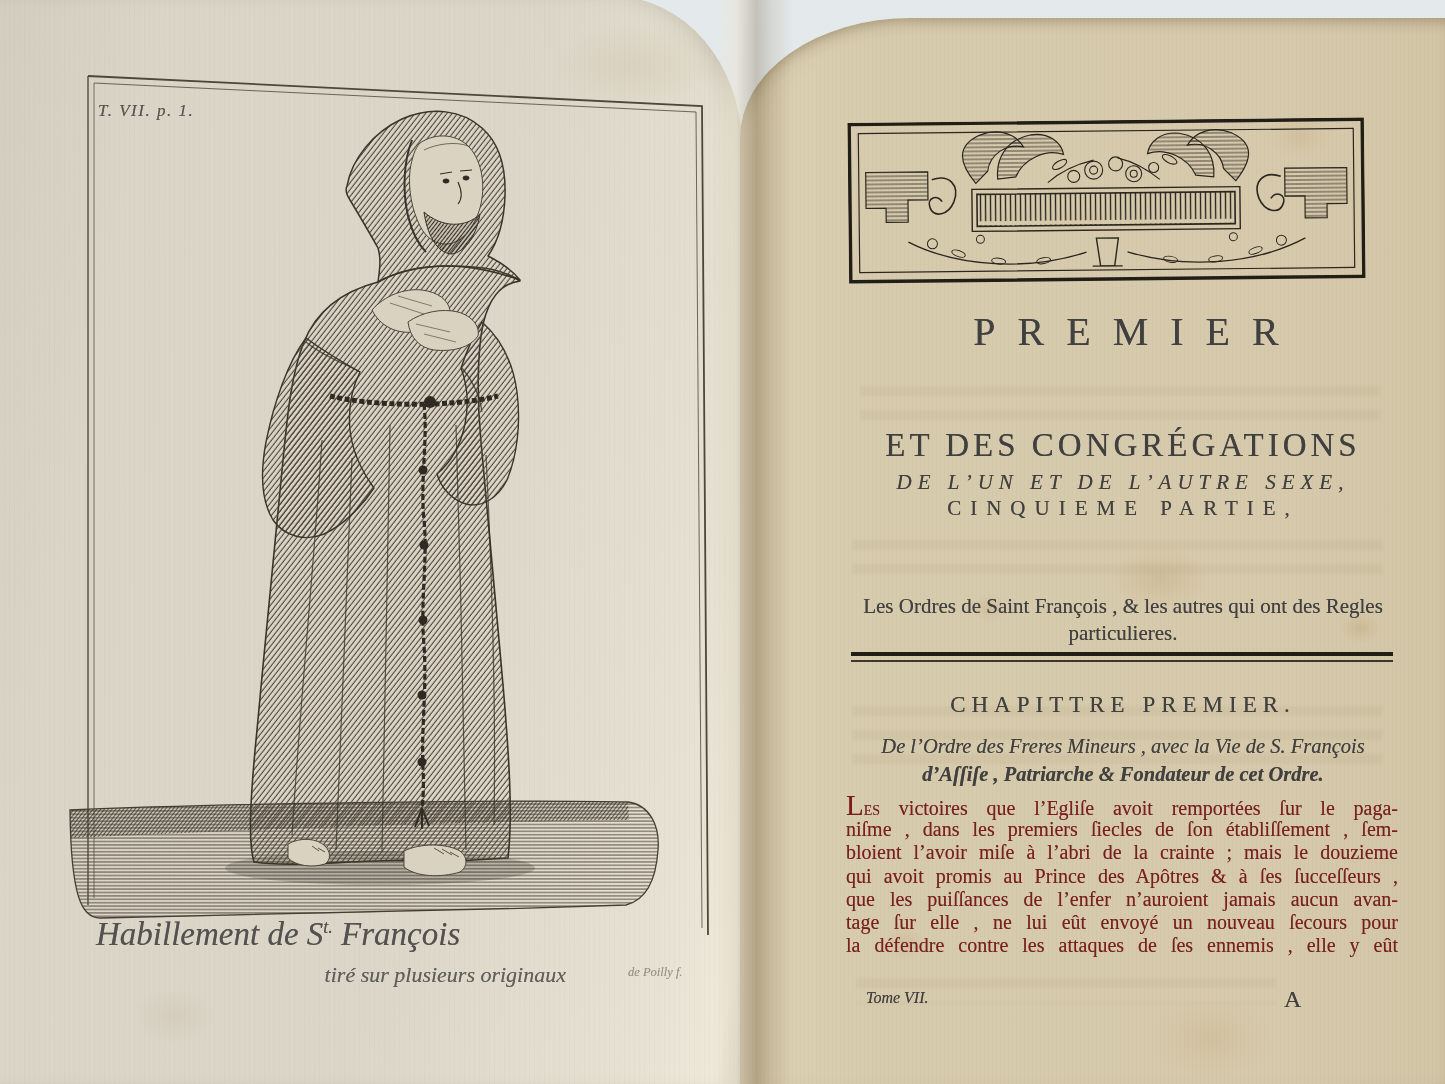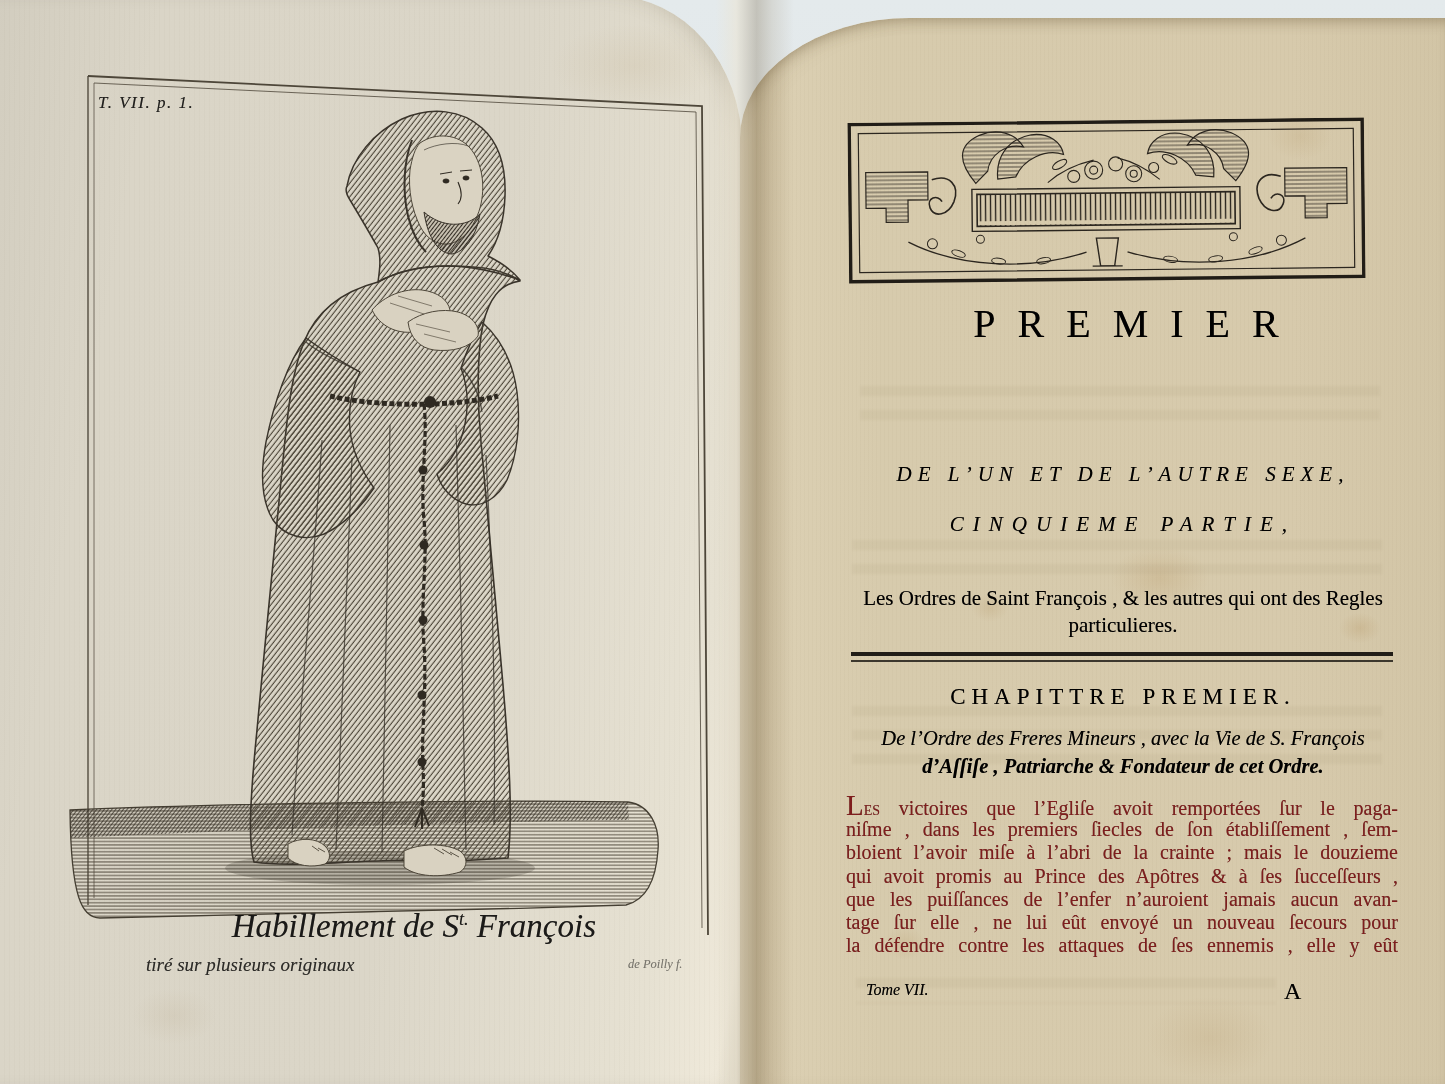--- a/index.html
+++ b/index.html
@@ -29,21 +29,21 @@
        radial-gradient(ellipse 30px 24px at 165px 925px, rgba(165,128,70,.15), transparent 70%),
        radial-gradient(ellipse 46px 34px at 560px 118px, rgba(170,135,80,.14), transparent 70%),
        radial-gradient(ellipse 90px 60px at 470px 1020px, rgba(160,125,70,.12), transparent 70%),
        linear-gradient(90deg,#cdbfa0 0%,#dbcfb2 7%,#d7cbad 20%,#d7caac 78%,#d2c5a6 100%);
      box-shadow:inset 0 10px 14px -8px rgba(110,92,60,.45), inset 16px 0 26px -14px rgba(110,92,60,.35);}
   .page-right::after{content:"";position:absolute;inset:0;border-top-left-radius:170px 120px;
      background:repeating-linear-gradient(90deg,rgba(125,105,70,.035) 0 1px,transparent 1px 4px);}
   .ghost{position:absolute;z-index:2;filter:blur(1.6px);opacity:.40;
      background:repeating-linear-gradient(180deg,rgba(110,92,58,.14) 0 10px,transparent 10px 24px);}
   
-  .txt{position:absolute;z-index:4;color:#000000;text-shadow:0 0 .5px rgba(44,38,32,.55);}
+  .txt{position:absolute;z-index:4;color:#404040;text-shadow:0 0 .5px rgba(44,38,32,.55);margin-top:8px;}
   .ctr{left:848px;width:550px;text-align:center;}
   .it{font-style:italic;}
   .rule{position:absolute;left:851px;width:542px;z-index:4;background:#211d17;}
   .jl{text-align:justify;text-align-last:justify;height:23.2px;overflow:visible;white-space:nowrap;}
   .body-block{position:absolute;left:846px;top:795px;width:552px;z-index:4;
       font-size:20px;line-height:23.2px;color:#7f1d1d;text-shadow:0 0 .4px rgba(44,38,32,.5);}
   .dropcap{font-size:29px;line-height:20px;}
   .sc{font-variant:small-caps;}
   sup.sm{font-size:.55em;}
   .plate-sign{opacity:.48;}
@@ -133,24 +133,24 @@
       <path d="M422,808 L415,827 M422,808 L422,829 M422,808 L429,826" stroke="#2f2a22" stroke-width="2" fill="none"></path>
 
       <path d="M288,844 C300,837 317,838 325,846 C331,852 331,860 325,864 C312,868 296,866 288,858 Z" fill="#d9d2c1" stroke="#4d4639" stroke-width="1"></path>
       <path d="M404,851 C420,843 446,843 460,851 C468,857 468,867 460,872 C441,878 416,877 404,867 Z" fill="#d9d2c1" stroke="#4d4639" stroke-width="1"></path>
       <path d="M318,848 L325,852 M312,846 L319,851 M450,852 L459,857 M442,849 L452,855 M434,848 L444,854" stroke="#4d4639" stroke-width=".9" fill="none"></path>
     </g>
   </svg>
 
   <div class="txt it" style="left:98px;top:93px;font-size:17px;letter-spacing:1.5px;opacity:.85;">T. VII. p. 1.</div>
 
-  <div class="txt it" style="left:96px;top:908px;width:500px;text-align:right;font-size:33px;opacity:.88;">
+  <div class="txt it" style="left:96px;top:908px;width:500px;text-align:left;font-size:33px;opacity:.88;">
     <span>Habillement de S</span><sup class="sm">t.</sup><span> François</span>
   </div>
-  <div class="txt it" style="left:146px;top:954px;width:420px;text-align:left;font-size:19px;opacity:.8;">tiré sur plusieurs originaux</div>
+  <div class="txt it" style="left:146px;top:954px;width:420px;text-align:right;font-size:22px;opacity:.8;">tiré sur plusieurs originaux</div>
   <div class="txt it plate-sign" style="left:628px;top:957px;font-size:12.5px;">de Poilly f.</div>
 
   <div class="gutter"></div>
 
   <div class="page-right"></div>
 
   <div class="ghost" style="left:860px;top:386px;width:520px;height:34px;"></div>
   <div class="ghost" style="left:852px;top:540px;width:530px;height:48px;"></div>
   <div class="ghost" style="left:852px;top:706px;width:530px;height:60px;"></div>
   <div class="ghost" style="left:856px;top:978px;width:420px;height:26px;"></div>
@@ -210,22 +210,23 @@
         <ellipse cx="322" cy="140" rx="7" ry="3" transform="rotate(10 322 140)"></ellipse>
         <circle cx="84" cy="122" r="5"></circle>
           <circle cx="433" cy="122" r="5"></circle>
         <circle cx="132" cy="118" r="4"></circle>
           <circle cx="385" cy="118" r="4"></circle>
       </g>
     </g>
   </svg>
 
   <div class="txt ctr" style="top:300px;font-size:40px;letter-spacing:22px;padding-left:14px;">PREMIER</div>
+  <div class="txt ctr" style="top:419px;font-size:33px;letter-spacing:4px;">ET DES CONGRÉGATIONS</div>
   <div class="txt ctr it" style="top:462px;font-size:21px;letter-spacing:6px;">DE L’UN ET DE L’AUTRE SEXE,</div>
-  <div class="txt ctr" style="top:512px;font-size:21px;letter-spacing:9px;font-style:italic;">CINQUIEME PARTIE,</div>
+  <div class="txt ctr" style="top:488px;font-size:21px;letter-spacing:9px;">CINQUIEME PARTIE,</div>
   <div class="txt ctr" style="top:586px;font-size:21px;">Les Ordres de Saint François , &amp; les autres qui ont des Regles</div>
   <div class="txt ctr" style="top:613px;font-size:21px;">particulieres.</div>
 
   <div class="rule" style="top:652px;height:4px;"></div>
   <div class="rule" style="top:660px;height:1.5px;opacity:.85;"></div>
 
   <div class="txt ctr" style="top:684px;font-size:23px;letter-spacing:6px;">CHAPITTRE PREMIER.</div>
   <div class="txt ctr it" style="top:727px;font-size:20.5px;">De l’Ordre des Freres Mineurs , avec la Vie de S. François</div>
   <div class="txt ctr it" style="top:755px;font-size:20.5px;font-weight:bold;">d’Aſſiſe , Patriarche &amp; Fondateur de cet Ordre.</div>
 

